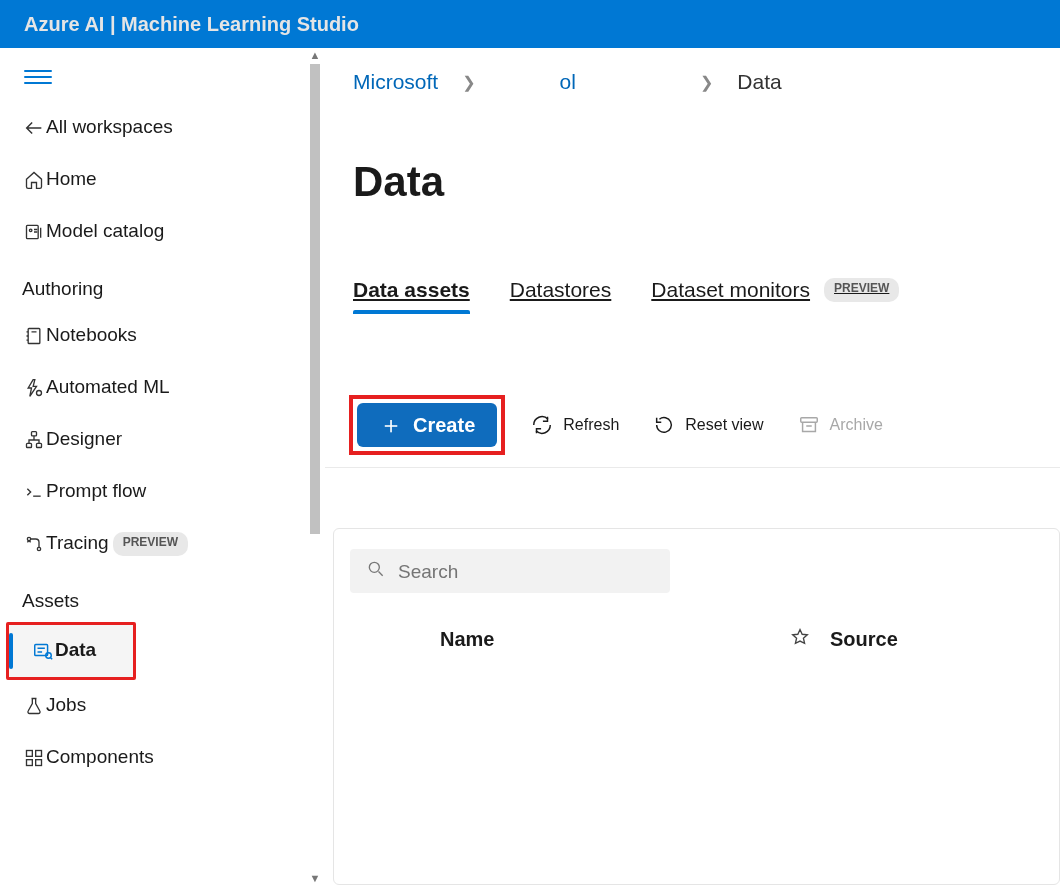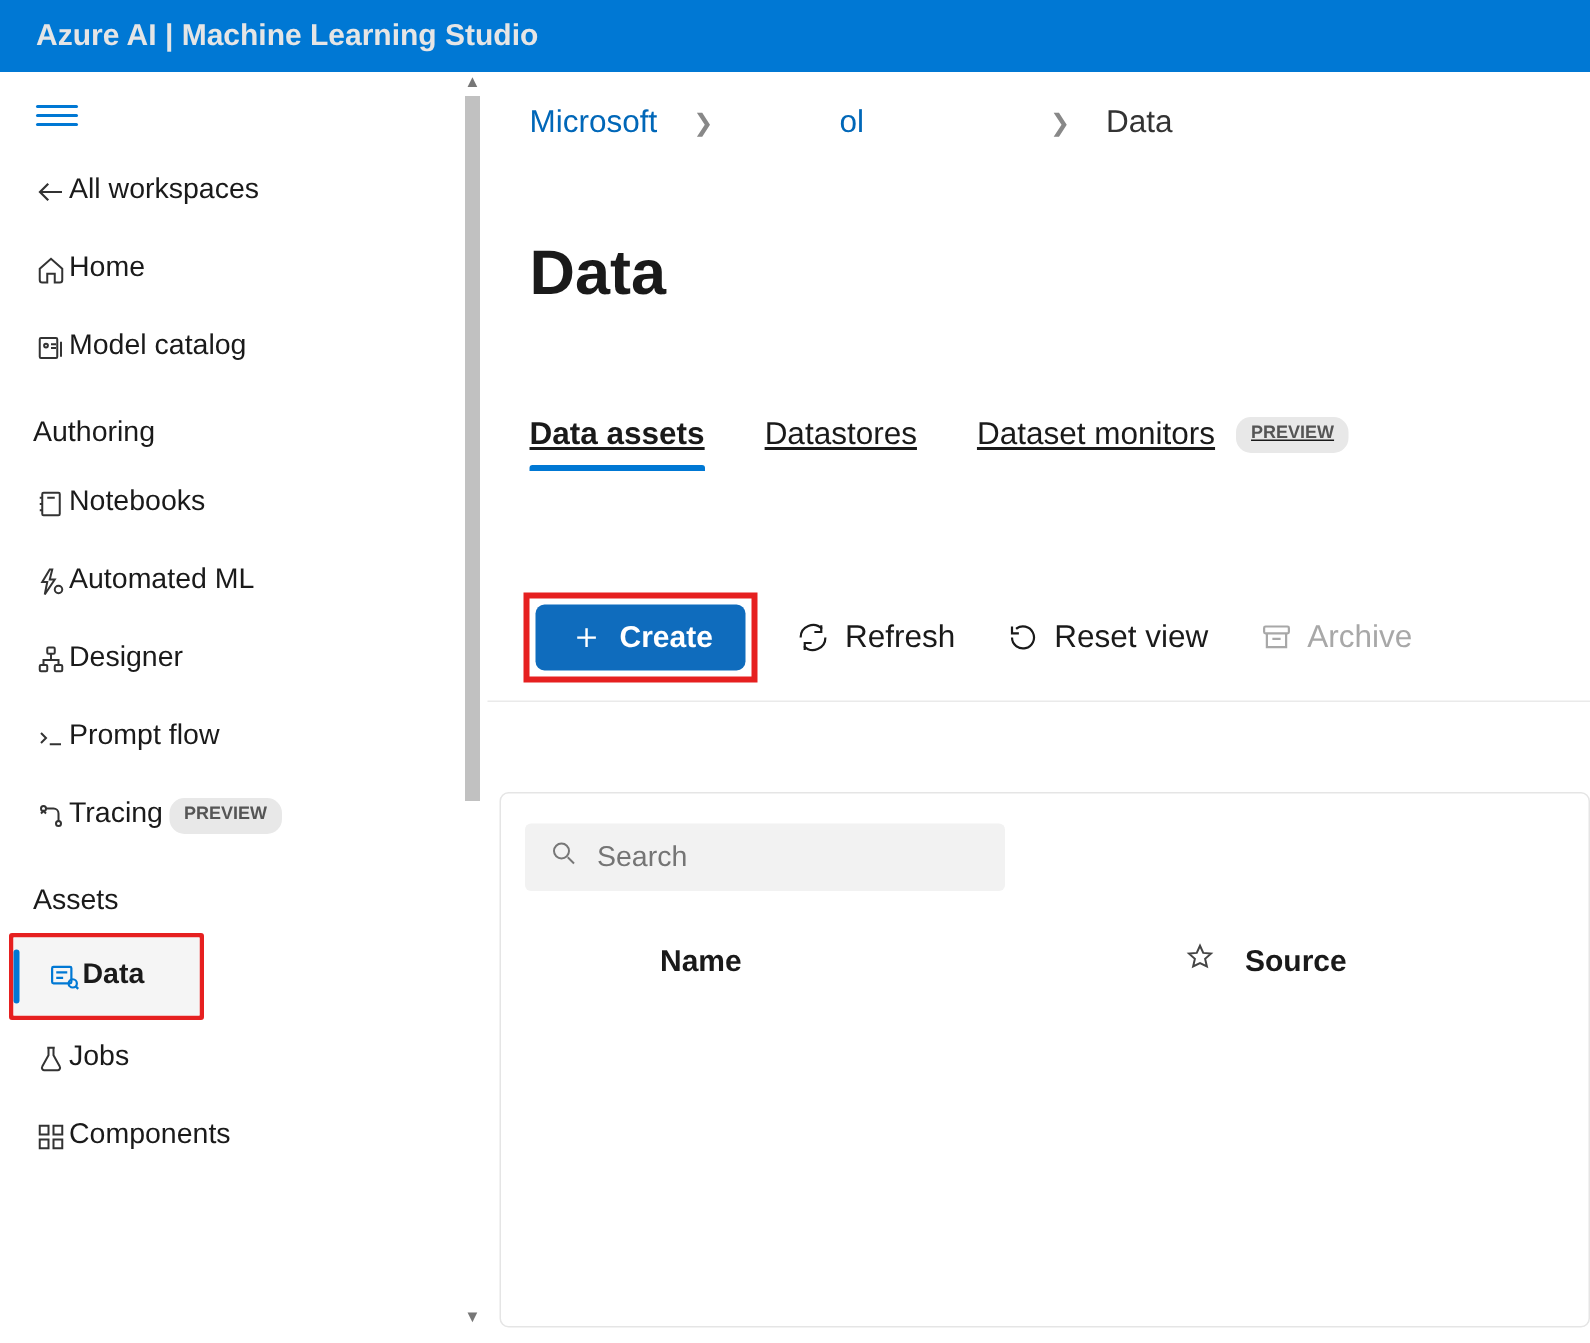--- a/index.html
+++ b/index.html
@@ -45,27 +45,27 @@
     .tab { font-size:21px; padding-bottom:12px; cursor:pointer; color:#1a1a1a; position:relative; display:flex; gap:10px;text-decoration:underline; }
     .tab.active { font-weight:700; }
     .tab.active::after { content:""; position:absolute; left:0; right:0; bottom:0; height:4px; background:#0078D4; border-radius:2px 2px 0 0; }
 
     .toolbar { display:flex; align-items:center; gap: 18px; padding: 20px 0 12px 24px; border-top:1px solid transparent; border-bottom:1px solid #eaeaea; margin-top: 16px; }
 
     .red-create { display:inline-block; border:4px solid #e62020; padding: 4px; }
     .btn-primary { background:#0f6cbd; color:#fff; border:none; border-radius:6px; font-size:20px; font-weight:600; padding: 10px 22px; display:flex; align-items:center; gap:10px; cursor:pointer; }
     .btn-primary .plus { font-size:24px; font-weight:400; line-height:1; }
 
-    .tool-btn { display:flex; align-items:center; gap:10px; font-size:21px; background:none; border:none; cursor:pointer; padding: 6px 8px; color:#1a1a1a; }
+    .tool-btn { display:flex; align-items:center; gap:10px; font-size:16px; background:none; border:none; cursor:pointer; padding: 6px 8px; color:#1a1a1a; }
     .tool-btn.disabled { color:#a8a8a8; cursor:default; }
     .tool-btn .ico { width:22px; height:22px; display:flex; align-items:center; justify-content:center; }
 
     .content-card { margin: 16px 0 0 8px; border:1px solid #e5e5e5; border-radius:6px; padding: 20px 16px; flex:1; min-height:0; }
 
-    .search-wrap { background:#f2f2f2; border-radius:4px; display:flex; align-items:center; gap:12px; padding: 10px 16px; width: 320px; }
+    .search-wrap { background:#f2f2f2; border-radius:4px; display:flex; align-items:flex-end; gap:12px; padding: 10px 16px; width: 320px; }
     .search-wrap input { border:none; background:transparent; font-size:19px; outline:none; flex:1; color:#555; }
     .search-ico { color:#777; }
 
     .table-head { display:flex; align-items:center; padding: 34px 8px 8px 90px; font-size:20px; font-weight:700; gap: 0; }
     .col-name { flex: 0 0 330px; }
     .col-star { flex: 0 0 60px; text-align:center; font-weight:400; color:#444; }
     .col-source { flex: 1; }
 
     svg { stroke: currentColor; fill: none; stroke-width: 1.6; }
   </style>

